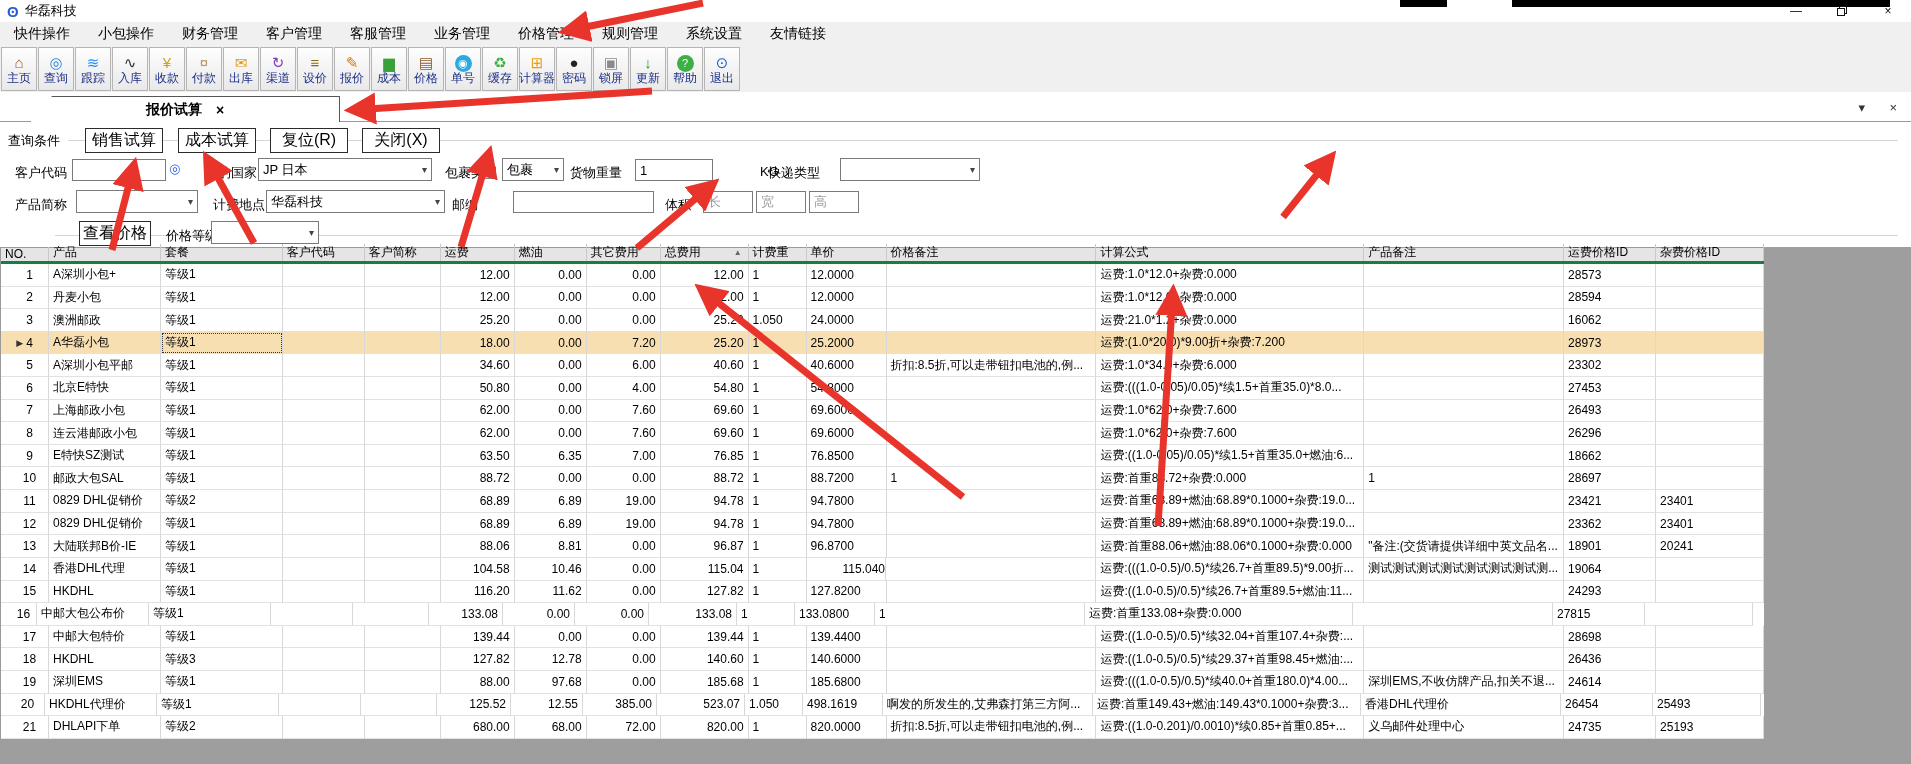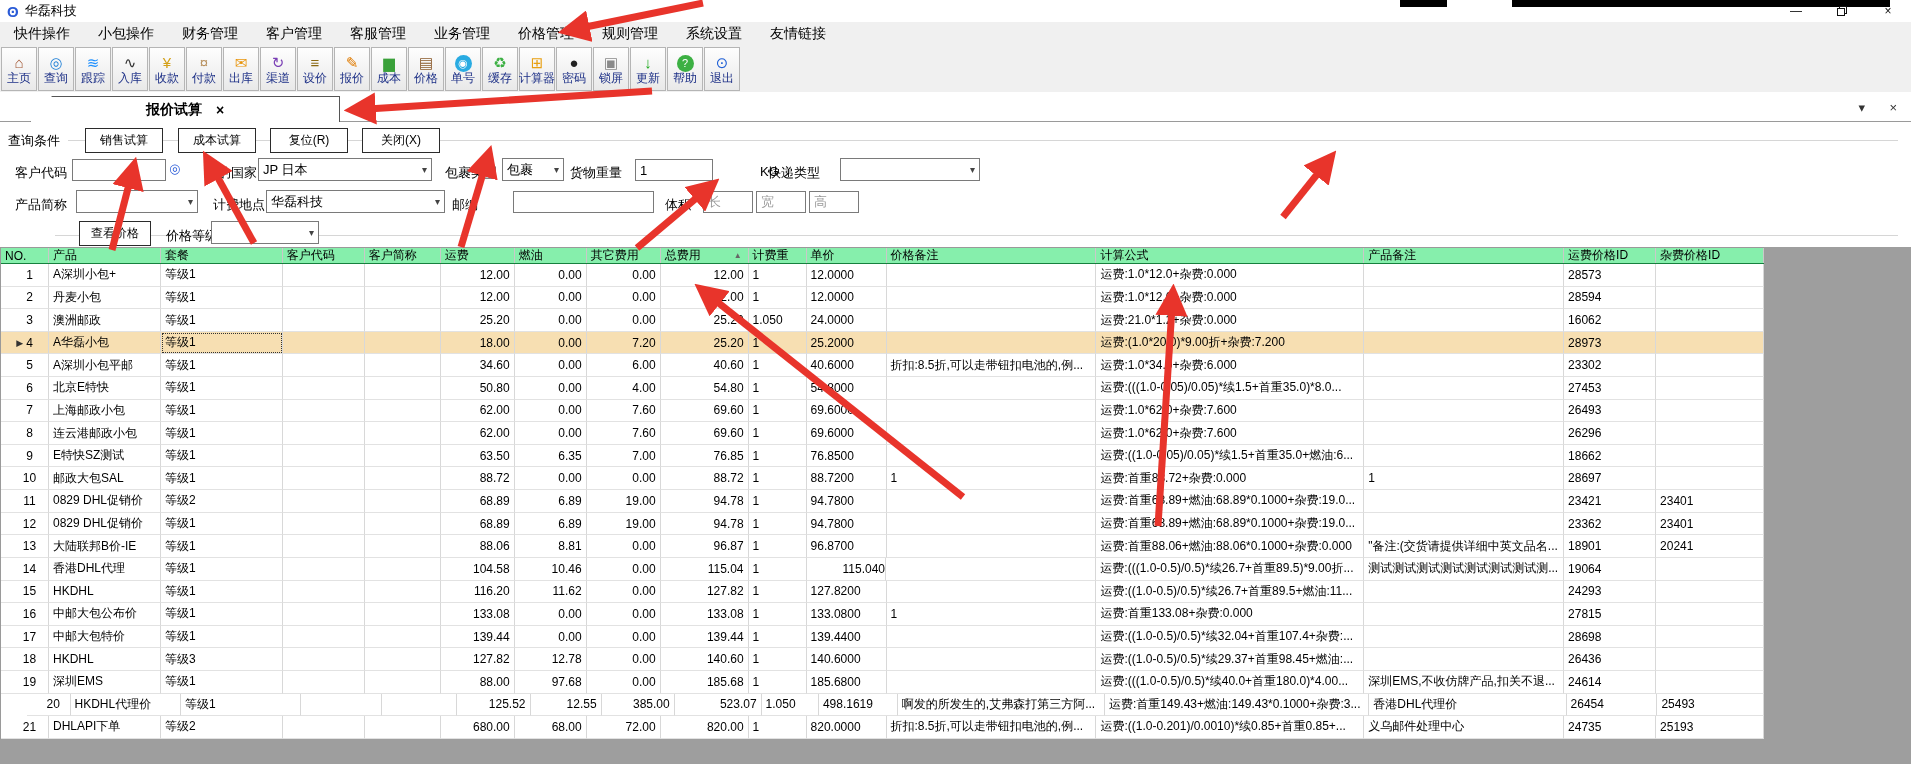--- a/index.html
+++ b/index.html
@@ -41,34 +41,34 @@
   .tab { position:absolute; left:30px; top:4px; width:310px; height:26px; border:1px solid #555;
     border-bottom:none; background:#fff; display:flex; align-items:center; justify-content:center;
     font-size:14px; font-weight:bold; clip-path:polygon(22px 0, 100% 0, 100% 100%, 0 100%); }
   .tab-close { margin-left:14px; font-weight:bold; font-size:14px; }
   .tabrow-ctrl { position:absolute; top:8px; font-size:13px; color:#333; }
 
   
   .panel { position:absolute; left:0; top:123px; width:100%; height:124px; background:#fff; font-size:13px; }
   .grp-line { position:absolute; height:0; border-top:1px solid #d6d6d6; }
   .sec-label { position:absolute; font-size:13px; color:#000; background:#fff; padding-right:4px; }
-  .q-btn { position:absolute; height:25px; border:1px solid #2b2b2b; background:#fff; font-size:12px;
+  .q-btn { position:absolute; height:25px; border:1px solid #2b2b2b; background:#fff; font-size:16px;
     display:flex; align-items:center; justify-content:center; }
   .f-label { position:absolute; font-size:13px; color:#000; }
   .f-input { position:absolute; height:22px; border:1px solid #7a7a7a; background:#fff; font-size:13px;
     padding:0 4px; display:flex; align-items:center; }
   .f-select { position:absolute; height:23px; border:1px solid #7a7a7a; background:#fff; font-size:13px;
     padding:0 18px 0 4px; display:flex; align-items:center; }
   .f-select .chev { position:absolute; right:4px; font-size:10px; color:#444; }
   .ph { color:#9a9a9a; }
   .search-ico { position:absolute; width:18px; height:18px; font-size:13px; color:#2a5bd7; }
 
   
   .grid { position:absolute; left:0; top:247px; width:1764px; border-left:1px solid #9a9a9a; background:#fff; }
-  .g-head { display:flex; height:17px; border-top:1px solid #9a9a9a; border-bottom:1px solid #15803d; background:#86efac; }
+  .g-head { display:flex; height:17px; border-top:1px solid #9a9a9a; border-bottom:3px solid #15803d; background:#e5e5e5;align-items:flex-end; }
   .g-head .cell { font-size:12px; color:#000; display:flex; align-items:center; }
   .g-row { display:flex; height:22.62px; background:#fff; }
   .g-row.sel { background:#f7dfb2; }
   .cell { border-right:1px solid #d8d8d8; border-bottom:1px solid #e2e2e2; padding:0 4px;
     font-size:12px; white-space:nowrap; overflow:hidden; display:flex; align-items:center; }
   .g-head .cell { border-right:1px solid #c9c9c9; border-bottom:none; }
   .cell.r { justify-content:flex-end; }
   .cell.c { justify-content:center; }
   .sort-ico { margin-left:auto; font-size:8px; color:#666; padding-right:2px; }
   .row-marker { width:10px; font-size:9px; color:#333; }
@@ -1083,21 +1083,21 @@
             <span></span>
           </div>
           <div class="cell" style="width: 92px;">
             <span>24293</span>
           </div>
           <div class="cell" style="width: 108px;">
             <span></span>
           </div>
         </div>
         <div class="g-row">
-          <div class="cell c" style="width: 48px;">
+          <div class="cell c" style="width: 36px;">
             <span class="row-marker"></span>
             <span>16</span>
           </div>
           <div class="cell" style="width: 112px;">
             <span>中邮大包公布价</span>
           </div>
           <div class="cell" style="width: 122px;">
             <span>等级1</span>
           </div>
           <div class="cell" style="width: 82px;">
@@ -1287,21 +1287,21 @@
             <span>深圳EMS,不收仿牌产品,扣关不退...</span>
           </div>
           <div class="cell" style="width: 92px;">
             <span>24614</span>
           </div>
           <div class="cell" style="width: 108px;">
             <span></span>
           </div>
         </div>
         <div class="g-row">
-          <div class="cell c" style="width: 44px; margin-left: 26px;">
+          <div class="cell c" style="width: 44px;">
             <span class="row-marker"></span>
             <span>20</span>
           </div>
           <div class="cell" style="width: 112px;">
             <span>HKDHL代理价</span>
           </div>
           <div class="cell" style="width: 122px;">
             <span>等级1</span>
           </div>
           <div class="cell" style="width: 82px;">

